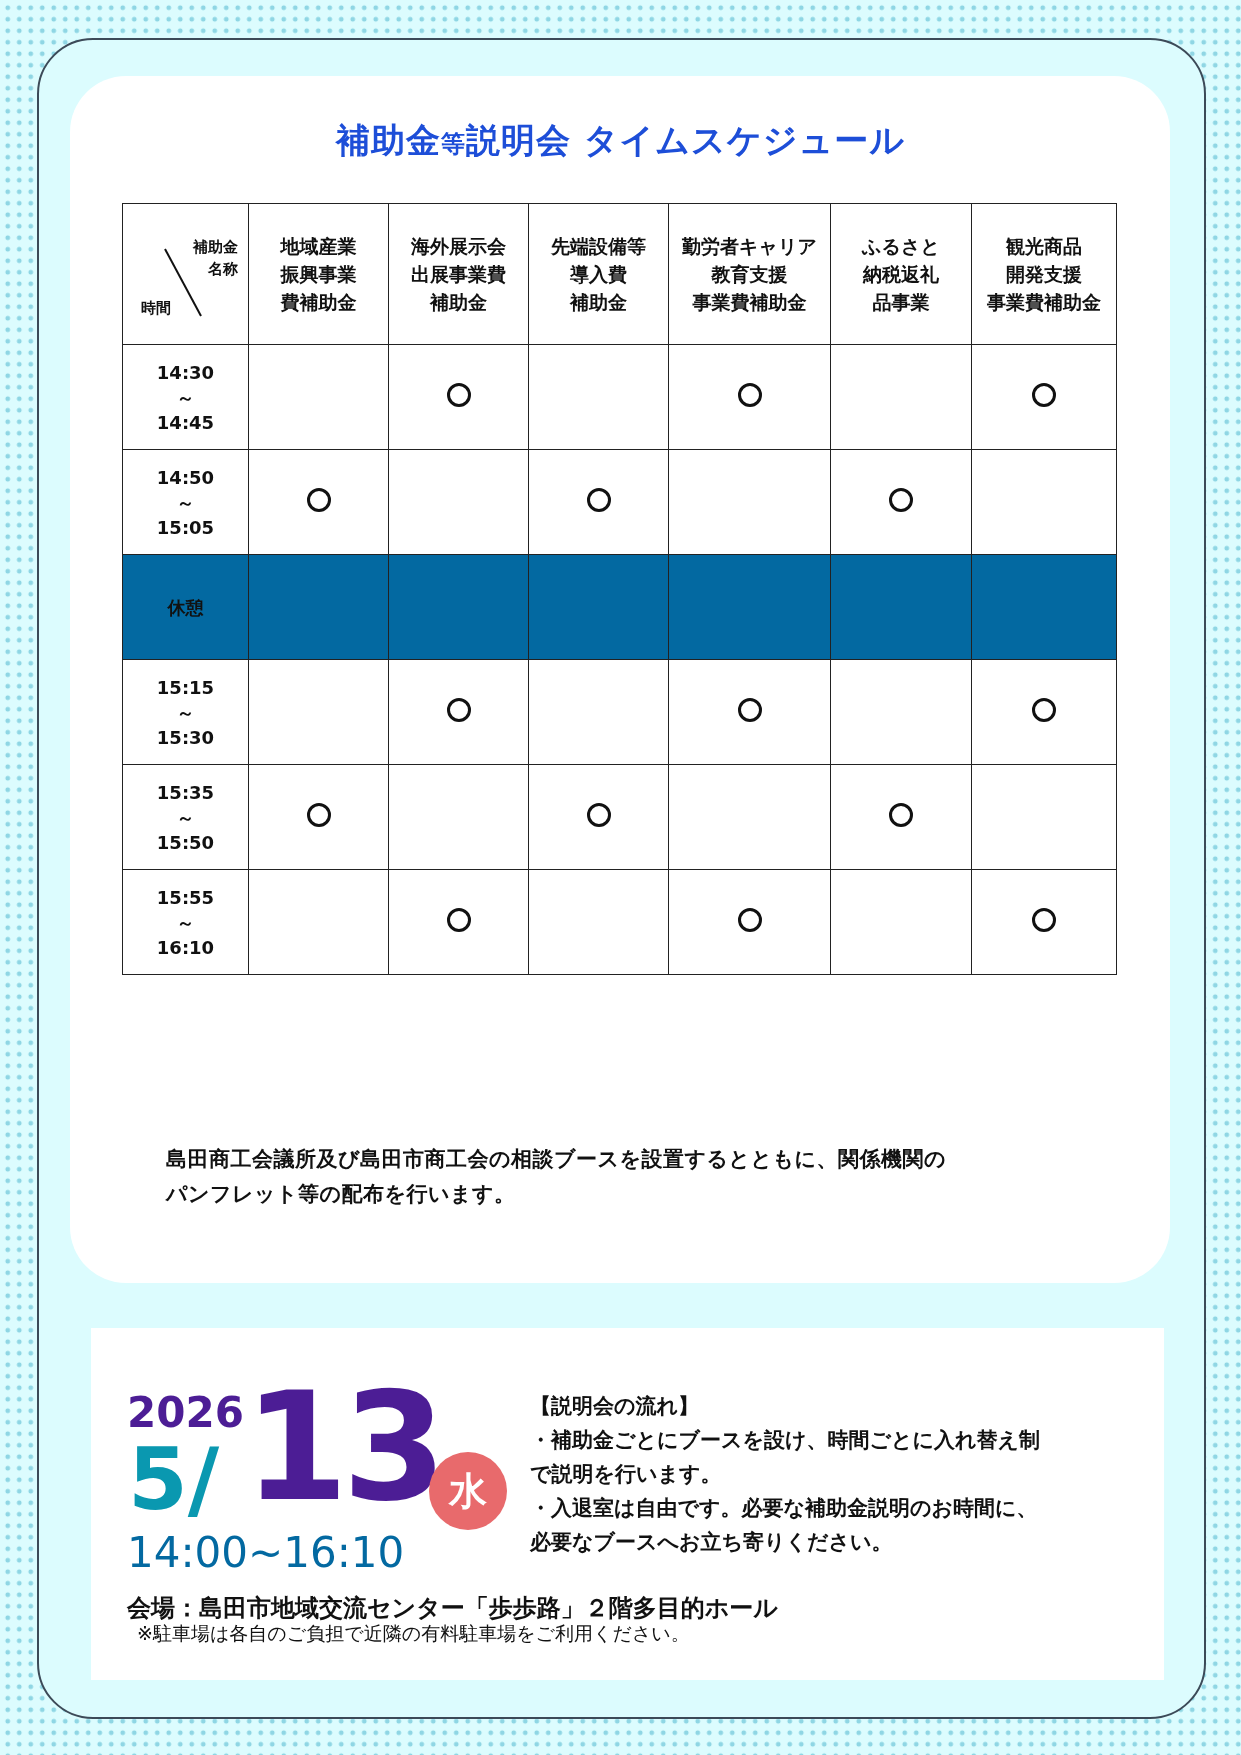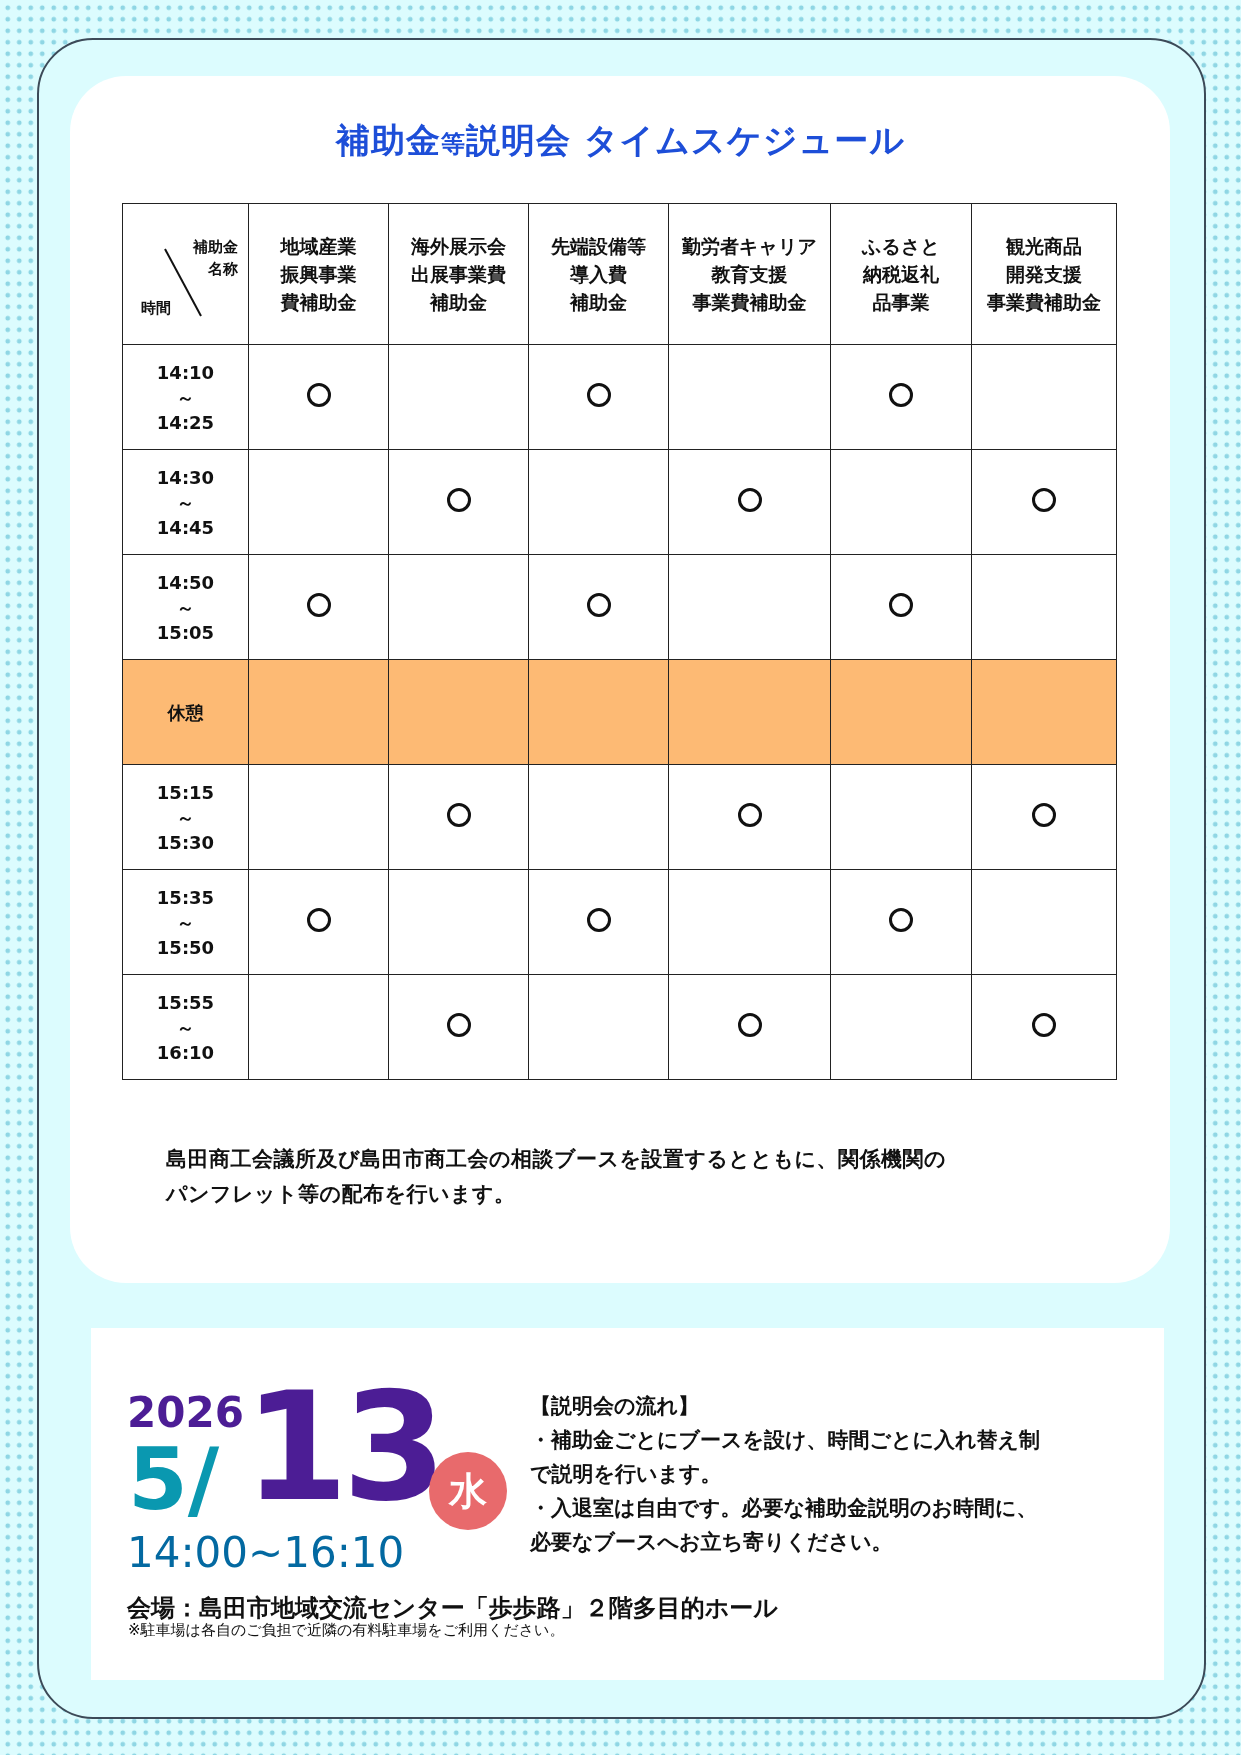--- a/index.html
+++ b/index.html
@@ -29,21 +29,21 @@
     position:absolute; left:122px; top:203px; border-collapse:collapse;
     table-layout:fixed;
   }
   table.sched td, table.sched th {
     border:1.6px solid #222; padding:0; text-align:center; vertical-align:middle;
     font-weight:bold;
   }
   th.col { font-size:19px; line-height:28px; height:140px; }
   td.time { font-size:18px; line-height:25px; }
   tr.row td { height:104px; }
-  tr.break td { background:#fdba74; }
+  tr.break td { background:#0369a1; }
   .mark {
     display:inline-block; width:18px; height:18px; border:3px solid #111; border-radius:50%;
   }
   .corner { position:relative; height:140px; }
   .corner .top { position:absolute; right:10px; top:32px; font-size:15px; line-height:22px; text-align:right; }
   .corner .bot { position:absolute; left:18px; bottom:26px; font-size:15px; }
   .corner svg { position:absolute; left:0; top:0; }
   .note {
     position:absolute; left:166px; top:1142px; width:940px;
     font-size:21px; line-height:35px; font-weight:bold; letter-spacing:0.5px;
@@ -54,21 +54,21 @@
   .year { position:absolute; left:127px; top:1388px; color:#4c1d95; font-weight:bold; font-size:42px; }
   .md { position:absolute; left:128px; top:1436px; color:#0a98b0; font-weight:bold; font-size:86px; line-height:86px; }
   .day { position:absolute; left:244px; top:1372px; color:#4c1d95; font-weight:bold; font-size:150px; line-height:150px; letter-spacing:-6px; }
   .weekday {
     position:absolute; left:429px; top:1452px; width:78px; height:78px; border-radius:50%;
     background:#e86a6c; color:#fff; font-weight:bold; font-size:38px; line-height:78px; text-align:center;
   }
   .hours { position:absolute; left:127px; top:1528px; color:#0369a1; font-weight:normal; font-size:42px; }
   .flow { position:absolute; left:530px; top:1389px; width:620px; font-size:21px; line-height:34px; font-weight:bold; }
   .venue { position:absolute; left:127px; top:1592px; font-size:24px; font-weight:bold; }
-  .parking { position:absolute; left:128px; top:1621px; font-size:15px; }
+  .parking { position:absolute; left:137px; top:1621px; font-size:19px; }
 </style>
 </head>
 <body>
 
 <div class="frame"></div>
 <div class="card"></div>
 
 <div class="title"><span>補助金</span><span class="small">等</span><span>説明会 タイムスケジュール</span></div>
 
 <table class="sched">
@@ -94,29 +94,20 @@
     </th>
     <th class="col"><span>地域産業</span><br><span>振興事業</span><br><span>費補助金</span></th>
     <th class="col"><span>海外展示会</span><br><span>出展事業費</span><br><span>補助金</span></th>
     <th class="col"><span>先端設備等</span><br><span>導入費</span><br><span>補助金</span></th>
     <th class="col"><span>勤労者キャリア</span><br><span>教育支援</span><br><span>事業費補助金</span></th>
     <th class="col"><span>ふるさと</span><br><span>納税返礼</span><br><span>品事業</span></th>
     <th class="col"><span>観光商品</span><br><span>開発支援</span><br><span>事業費補助金</span></th>
   </tr>
   </tbody>
     <tbody id="sched-body">
-      <tr class="row">
-        <td class="time"><span>14:10</span><br><span>～</span><br><span>14:25</span></td>
-        <td><span class="mark"></span></td>
-        <td></td>
-        <td><span class="mark"></span></td>
-        <td></td>
-        <td><span class="mark"></span></td>
-        <td></td>
-      </tr>
       <tr class="row">
         <td class="time"><span>14:30</span><br><span>～</span><br><span>14:45</span></td>
         <td></td>
         <td><span class="mark"></span></td>
         <td></td>
         <td><span class="mark"></span></td>
         <td></td>
         <td><span class="mark"></span></td>
       </tr>
       <tr class="row">

